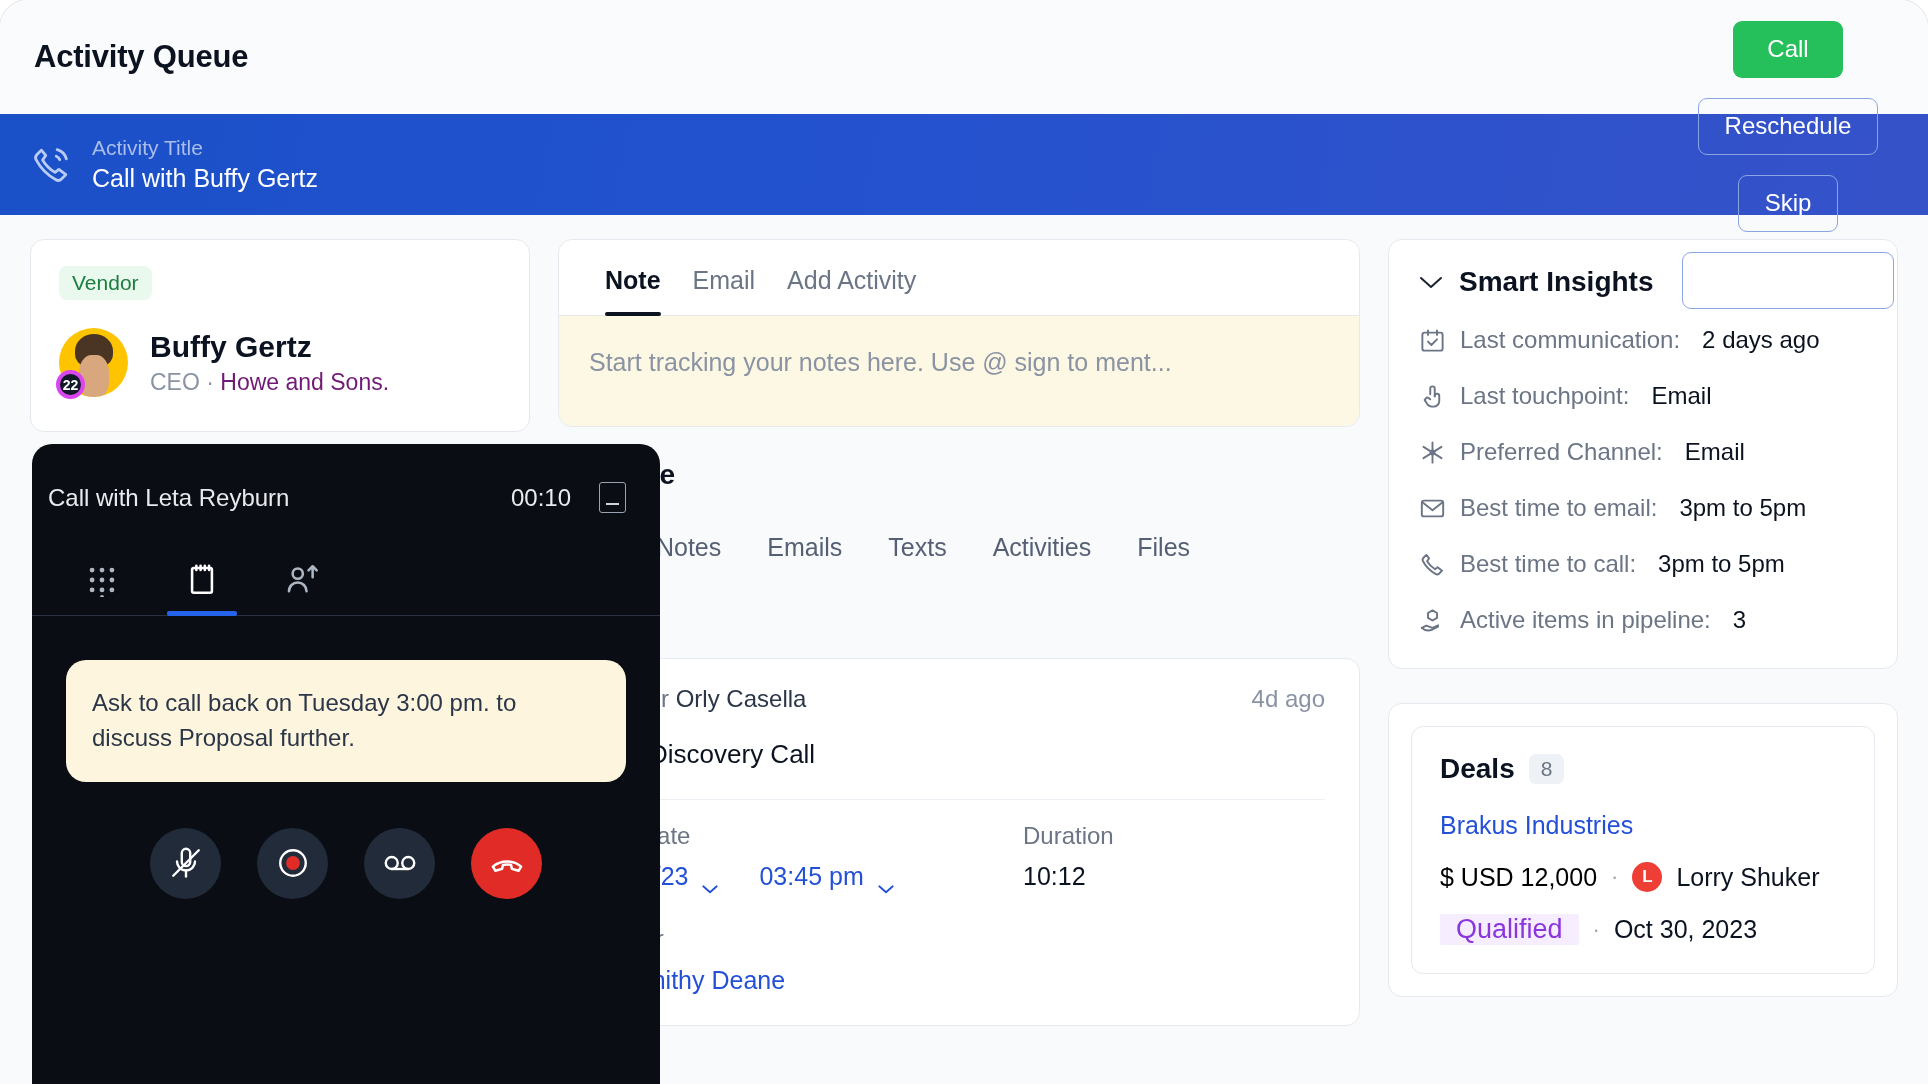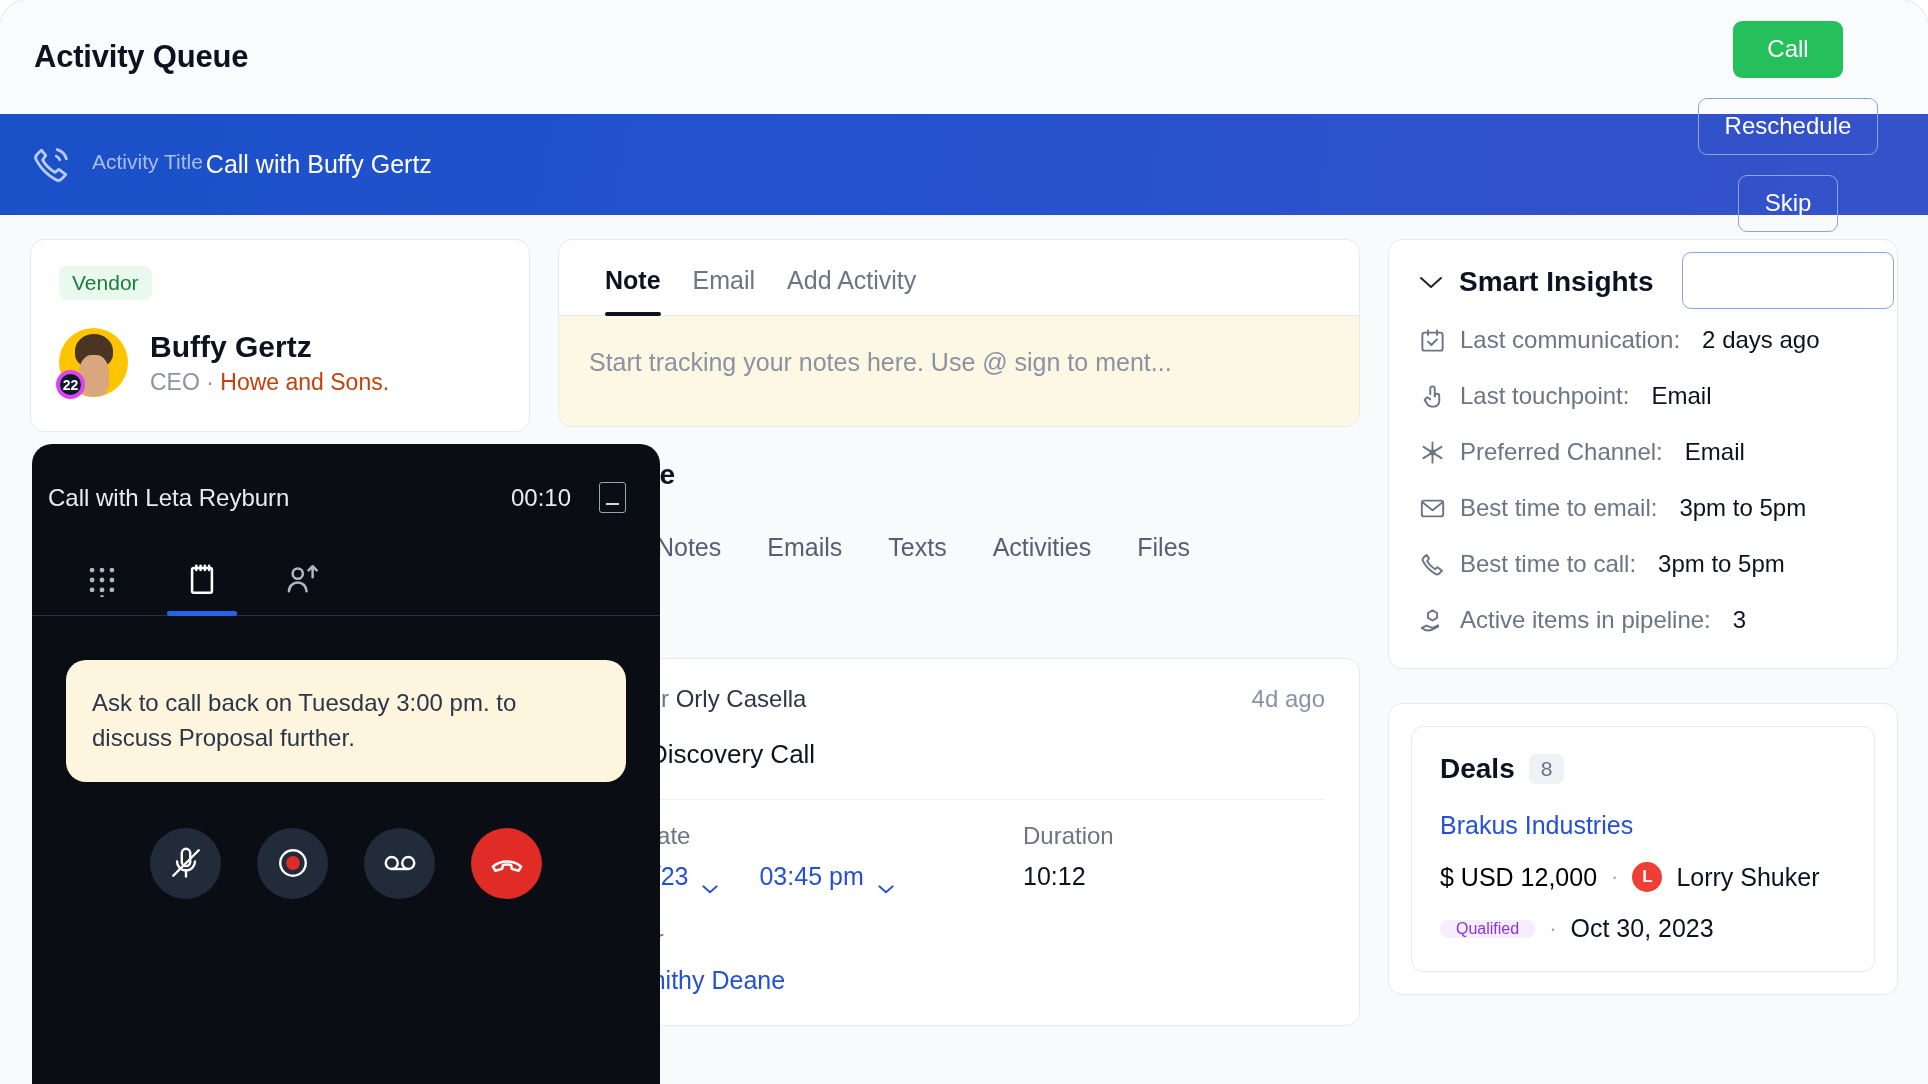--- a/index.html
+++ b/index.html
@@ -33,21 +33,21 @@
   
   .activitybar {
     height: 101px;
     background: linear-gradient(100deg, #1a50c8 0%, #2452cf 45%, #3652c9 100%);
     display: flex; align-items: center;
     padding: 0 34px 0 30px;
     position: relative;
   }
   .act-left { display: flex; align-items: center; gap: 20px; }
   .act-phone-icon { width: 42px; height: 42px; color: #b9ccf5; flex: 0 0 auto; }
-  .act-text-block { display: flex; flex-direction: row; gap: 3px; }
+  .act-text-block { display: flex; flex-direction: column; gap: 3px; }
   .act-label { font-size: 21px; color: #aabdeb; line-height: 1.2; }
   .act-title { font-size: 25px; color: #ffffff; font-weight: normal; line-height: 1.25; }
 
   .act-right { margin-left: auto; display: flex; align-items: center; gap: 20px; flex-direction: column; }
   .btn {
     height: 57px; border-radius: 9px;
     display: flex; align-items: center; justify-content: center;
     font-size: 24px; cursor: pointer; white-space: nowrap;
   }
   .btn-call { background: #25c05b; color: #fff; padding: 0 34px; border: none; }
@@ -97,21 +97,21 @@
   }
   .avatar-badge {
     position: absolute; left: -3px; bottom: -2px;
     width: 29px; height: 29px; border-radius: 50%;
     background: #111827; color: #ffffff; font-size: 14px; font-weight: bold;
     display: flex; align-items: center; justify-content: center;
     border: 4px solid #d946ef;
   }
   .contact-name { font-size: 30px; font-weight: bold; color: #0b1220; line-height: 1.2; }
   .contact-sub { font-size: 23px; color: #8a93a3; margin-top: 4px; }
-  .contact-sub a { color: #c2410c; text-decoration: none; }
+  .contact-sub a { color: #701a75; text-decoration: none; }
 
   
   .composer { overflow: hidden; }
   .composer-tabs {
     display: flex; gap: 0; padding: 0 30px;
     border-bottom: 1px solid #e6e9ef; background: #ffffff;
     border-radius: 14px 14px 0 0;
   }
   .ctab {
     font-size: 25px; color: #6b7585; padding: 26px 16px 20px 16px;
@@ -194,22 +194,22 @@
   .deal-amount { font-size: 25px; color: #000000; }
   .dot-sep { color: #9aa3b2; font-size: 22px; }
   .deal-av {
     width: 30px; height: 30px; border-radius: 50%; background: #ef3e36;
     color: #fff; font-size: 17px; font-weight: bold;
     display: flex; align-items: center; justify-content: center;
   }
   .deal-owner { font-size: 25px; color: #0b1220; }
   .deal-status-row { display: flex; align-items: center; gap: 14px; margin-top: 22px; }
   .pill-qualified {
-    background: #f6eefe; color: #8b35dd; font-size: 16px;
-    padding: 0 16px; border-radius: 8px;
+    background: #f6eefe; color: #8b35dd; font-size: 27px;
+    padding: 0 16px; border-radius: 2px;
   }
   .deal-date { font-size: 25px; color: #0b1220; }
 
   
   .callpopup {
     position: absolute; left: 32px; top: 444px;
     width: 628px; height: 640px;
     background: #0a0d14;
     border-radius: 20px 20px 0 0;
     color: #ffffff;

